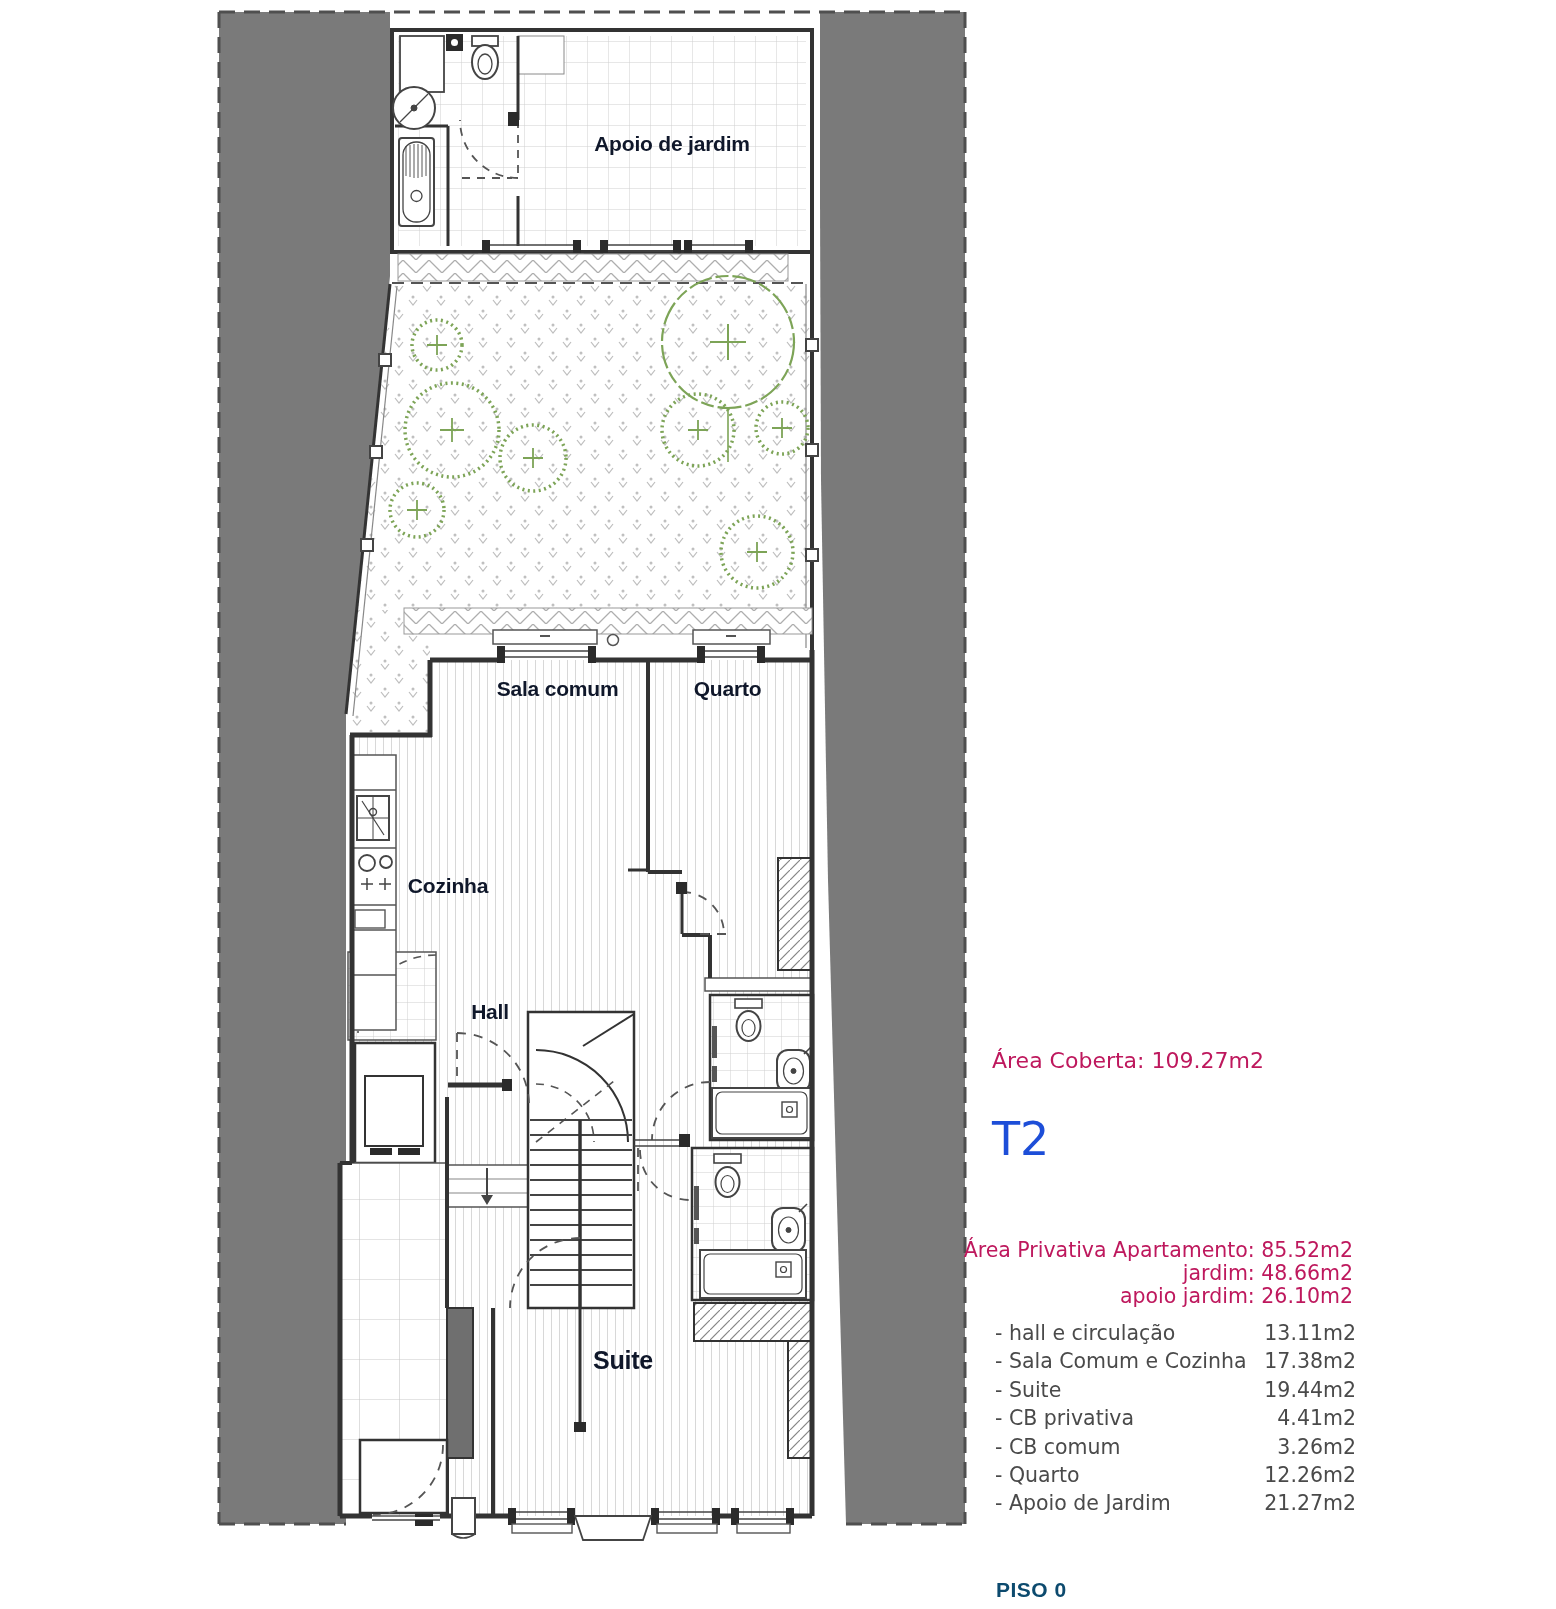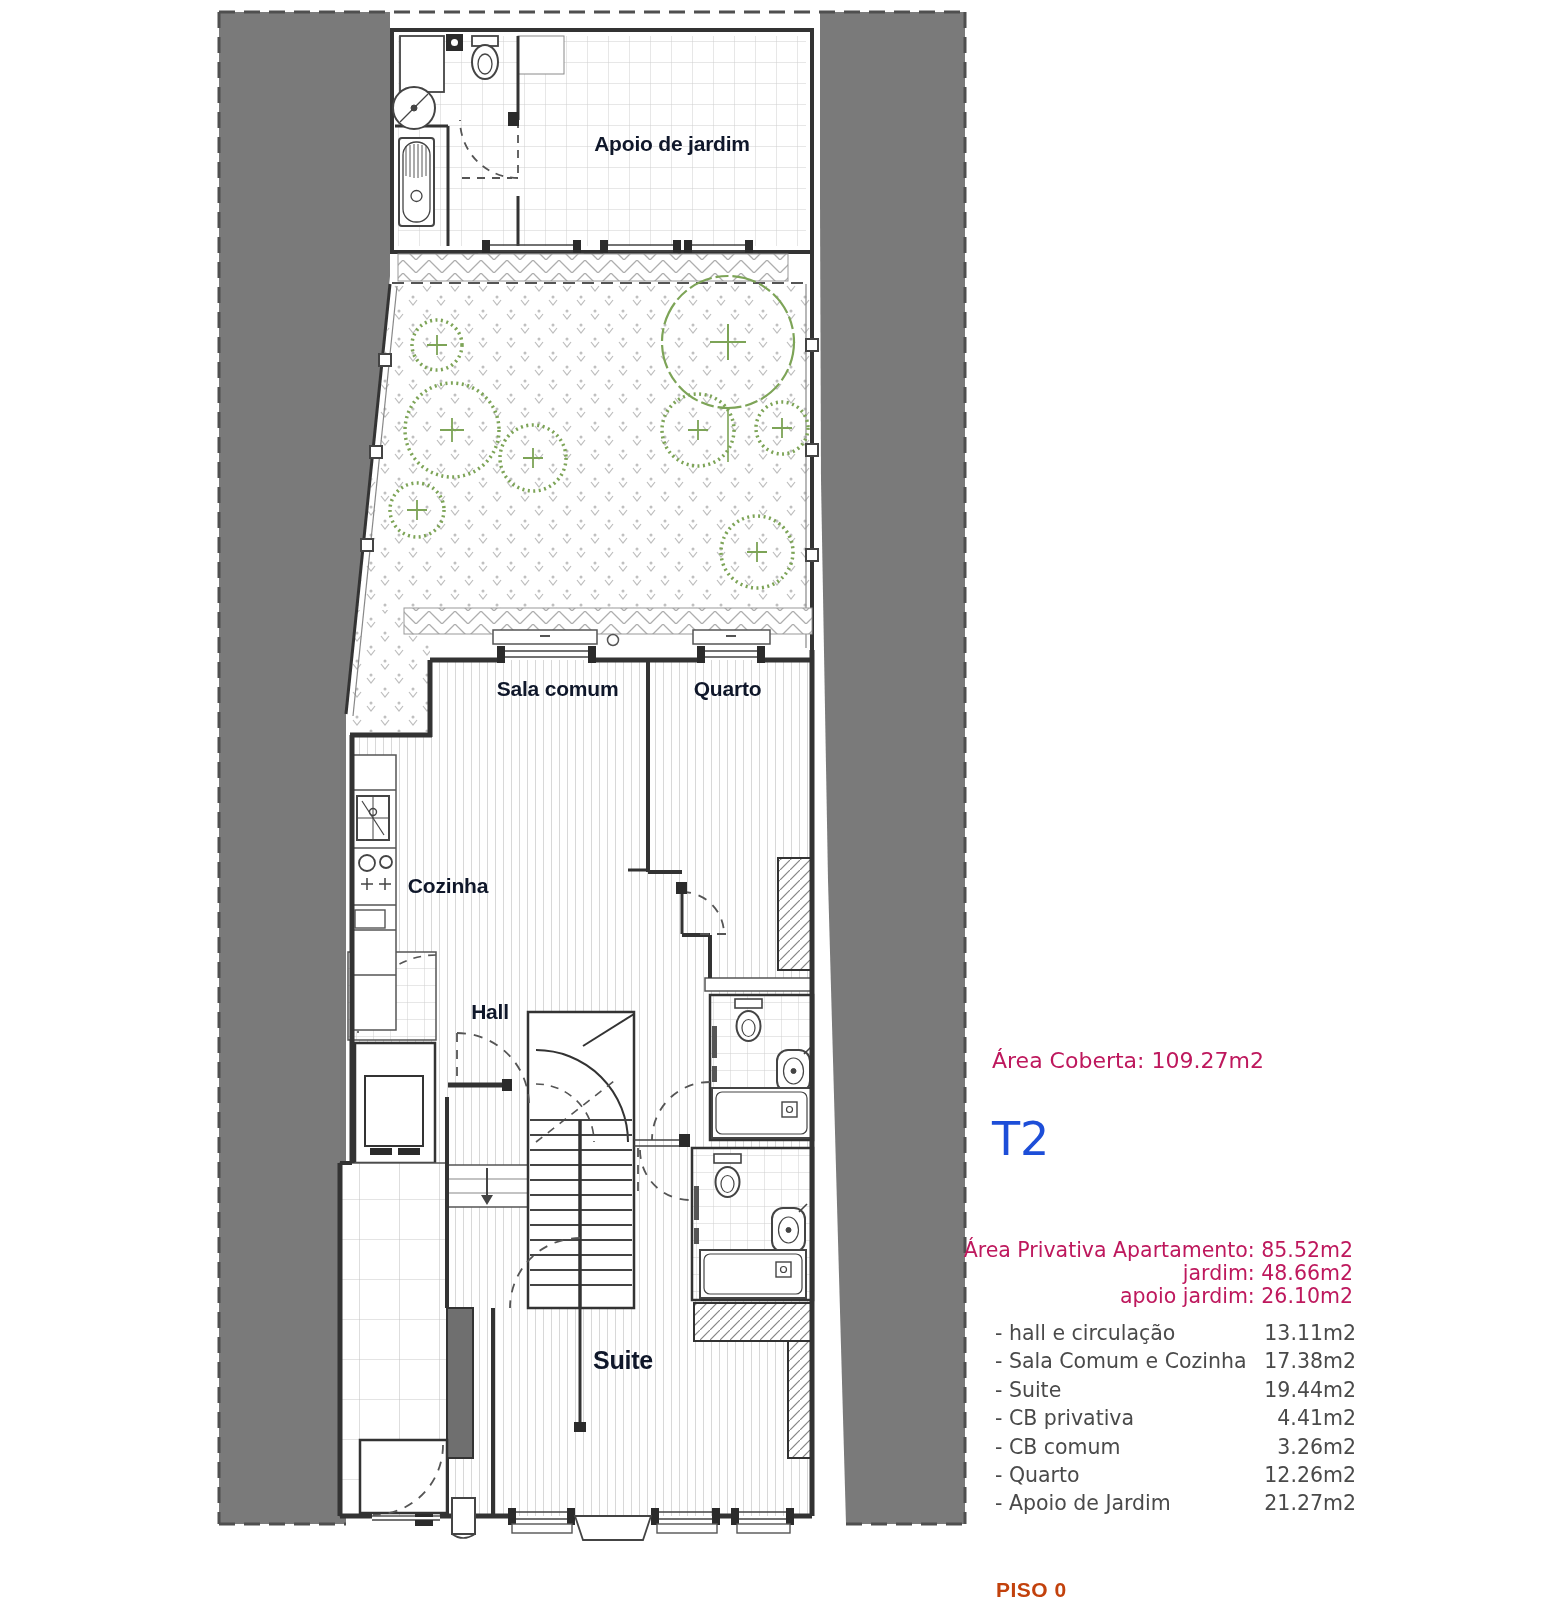--- a/index.html
+++ b/index.html
@@ -11,21 +11,21 @@
           color:#0f172a;text-align:center;white-space:nowrap;letter-spacing:-0.2px;}
   
   .ilabel{position:absolute;font-family:"DejaVu Sans",sans-serif;color:#be185d;}
   .atrio{line-height:33px;font-size:23px;}
   .priv{text-align:right;line-height:23px;font-size:20.5px;}
   .rooms-table{position:absolute;left:988px;top:1321px;width:368px;font-family:"DejaVu Sans",sans-serif;
                color:#4a4a4a;font-size:20.5px;}
   .room-row{display:flex;justify-content:space-between;align-items:baseline;height:28.4px;margin-left:7px;}
   .room-row .val{text-align:left;}
   .t2{font-size:46px;color:#1d4ed8;}
-  .piso{font-family:"Liberation Sans",sans-serif;font-weight:700;font-size:21px;color:#c2410c;
+  .piso{font-family:"Liberation Sans",sans-serif;font-weight:700;font-size:21px;color:#0c4a6e;
         letter-spacing:0.5px;}
 </style>
 </head>
 <body>
 
 <div class="canvas">
 
 <svg width="1556" height="1609" viewBox="0 0 1556 1609">
   <defs>
     <pattern id="tile" width="21" height="21" patternUnits="userSpaceOnUse">

